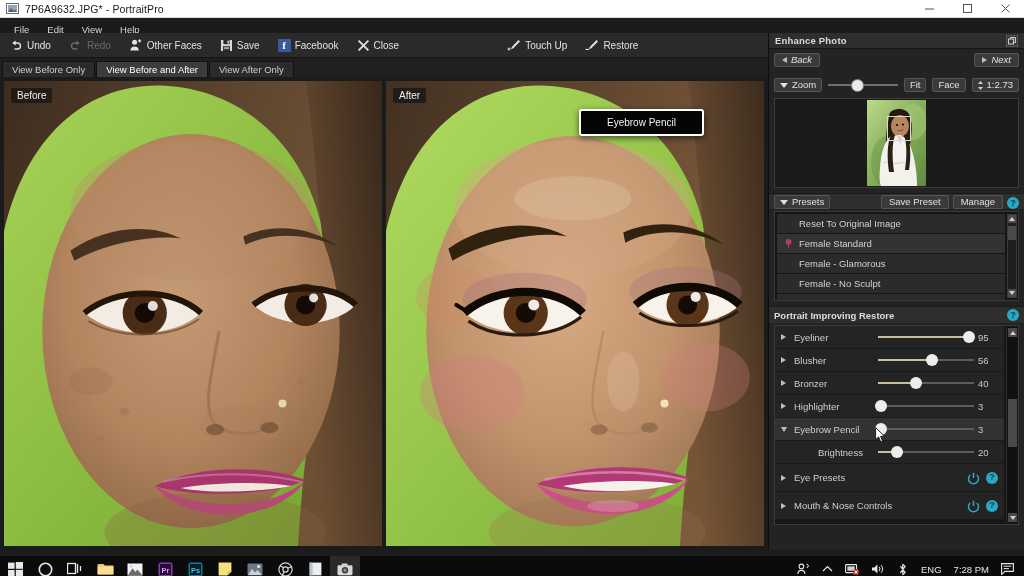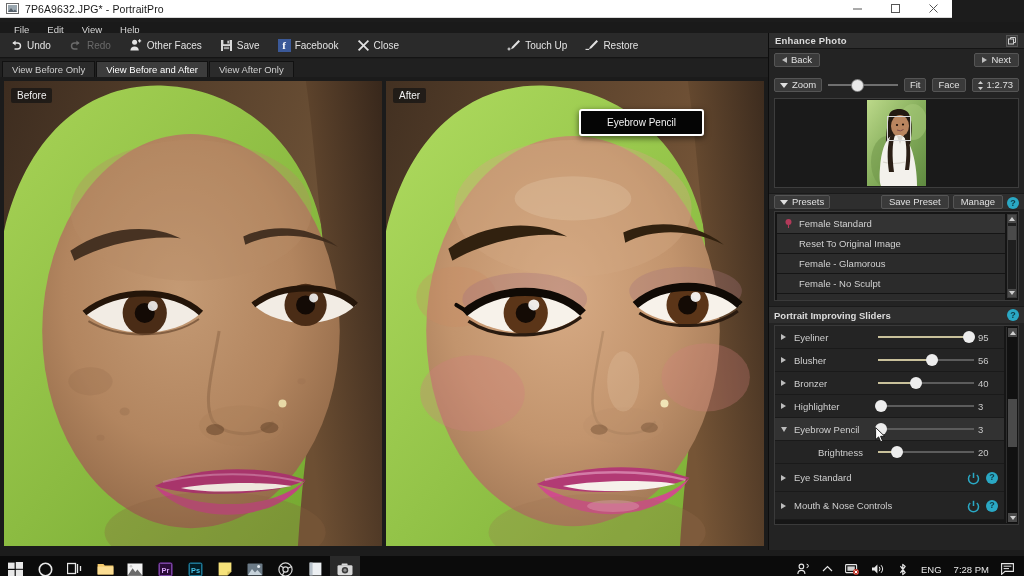--- a/index.html
+++ b/index.html
@@ -7,21 +7,21 @@
     width: 1024px; height: 576px;
     background: #000;
     font-family: "Liberation Sans", sans-serif;
     overflow: hidden;
     -webkit-font-smoothing: antialiased;
   }
   .app { position: relative; width: 1024px; height: 576px; background: #1c1c1c; }
 
   
   .titlebar {
-    position: absolute; left:0; top:0; width:952px; height:18px;
+    position: absolute; left:0; top:0; width:1024px; height:18px;
     background:#ffffff; display:flex; align-items:center;
     border-bottom:1px solid #d9d9d9;
   }
   .tb-icon { width:14px; height:14px; margin-left:5px; margin-right:6px; flex:none;
     display:flex; align-items:center; justify-content:center; }
   .tb-icon svg { display:block; }
   .tb-title { font-size:10.5px; color:#1a1a1a; letter-spacing:.1px; white-space:nowrap;}
   .tb-btns { margin-left:auto; display:flex; height:18px; }
   .tb-btn { width:38px; height:18px; display:flex; align-items:center; justify-content:center;
     color:#333; }
@@ -96,21 +96,21 @@
   }
   .sec-header .t { font-size:9.5px; font-weight:bold; color:#dcdcdc; letter-spacing:.2px; }
   .sec-header .sp { margin-left:auto; }
   .winicon {
     width:12px; height:12px; background:#3a3a3a; border:1px solid #555;
     display:flex; align-items:center; justify-content:center;
   }
 
   .navbar-row {
     height:18px; display:flex; align-items:center; justify-content:space-between;
-    padding:0 5px; background:#232323; margin-top:2px;
+    padding:0 5px; background:#232323; margin-top:2px;font-style:italic;
   }
   .btn {
     background:#3a3a3a; border:1px solid #555; color:#e0e0e0;
     font-size:9.5px; height:14px; line-height:12px; padding:0 7px;
     display:inline-flex; align-items:center; gap:4px; border-radius:2px;
   }
 
   .zoomrow {
     height:20px; display:flex; align-items:center; gap:6px;
     padding:0 5px; margin-top:6px;
@@ -602,29 +602,29 @@
       <span class="btn">
         <span>Save Preset</span>
       </span>
       <span class="btn">
         <span>Manage</span>
       </span>
       <span class="help">?</span>
     </div>
 
     <div class="preset-list">
+      <div class="preset-item">
+        <span>Reset To Original Image</span>
+      </div>
       <div class="preset-item sel">
         <svg class="pin" viewBox="0 0 7 9">
           <circle cx="3.5" cy="3" r="3" fill="#b33a5a"></circle>
             <path d="M3.5 5.4 L3.5 9" stroke="#b33a5a" stroke-width="1.1"></path>
         </svg>
         <span>Female Standard</span>
-      </div>
-      <div class="preset-item">
-        <span>Reset To Original Image</span>
       </div>
       <div class="preset-item">
         <span>Female - Glamorous</span>
       </div>
       <div class="preset-item">
         <span>Female - No Sculpt</span>
       </div>
       <div class="preset-item">
         <span>Female - Full Sculpt</span>
       </div>
@@ -637,21 +637,21 @@
         <div class="sb-thumb" style="top:11px;height:14px"></div>
         <div class="sb-arrow" style="position:absolute;left:0;bottom:0">
           <svg width="6" height="4" viewBox="0 0 6 4">
               <path d="M3 4 L0 0 H6 Z" fill="#cfcfcf"></path>
             </svg>
         </div>
       </div>
     </div>
 
     <div class="sliders-head">
-      <span class="t" style="font-size:9.5px;font-weight:bold;color:#dcdcdc">Portrait Improving Sliders</span>
+      <span class="t" style="font-size:9.5px;font-weight:bold;color:#dcdcdc">Portrait Improving Restore</span>
       <span style="margin-left:auto"></span>
       <span class="help">?</span>
     </div>
 
     <div class="sliders-body">
 
       <div class="srow">
         <span class="arrow">
             <span class="tri-r"></span>
           </span>
@@ -729,21 +729,21 @@
             <span class="fill" style="width:20%"></span>
           <span class="knob" style="left:20%"></span>
         </span>
         <span class="val">20</span>
       </div>
 
       <div class="srow" style="height:28px">
         <span class="arrow">
             <span class="tri-r"></span>
           </span>
-        <span class="nm" style="width:auto;flex:1">Eye Standard</span>
+        <span class="nm" style="width:auto;flex:1">Eye Presets</span>
         <span class="pwr">
           <svg width="13" height="13" viewBox="0 0 13 13">
             <path d="M3.2 3 a5 5 0 1 0 6.6 0" fill="none" stroke="#2aa8c4" stroke-width="1.5"></path>
             <line x1="6.5" y1="0.8" x2="6.5" y2="6" stroke="#2aa8c4" stroke-width="1.5"></line>
           </svg>
         </span>
         <span class="help" style="margin-right:6px">?</span>
       </div>
 
       <div class="srow" style="height:28px">

